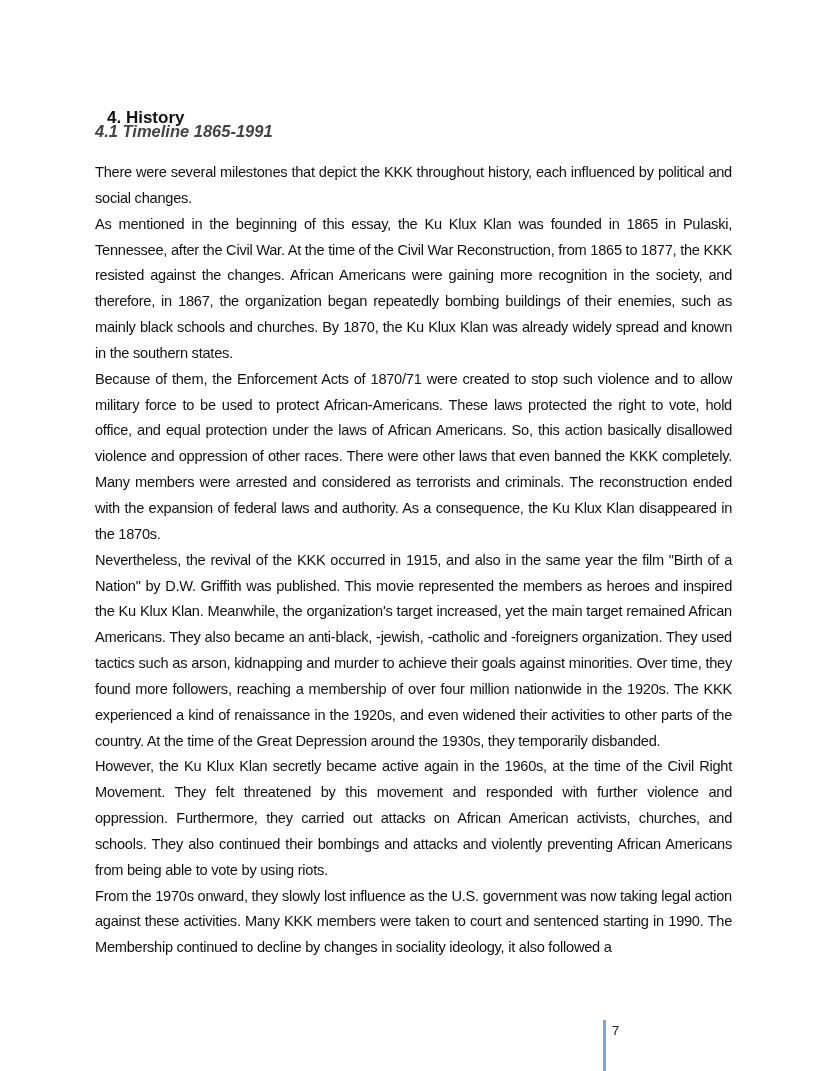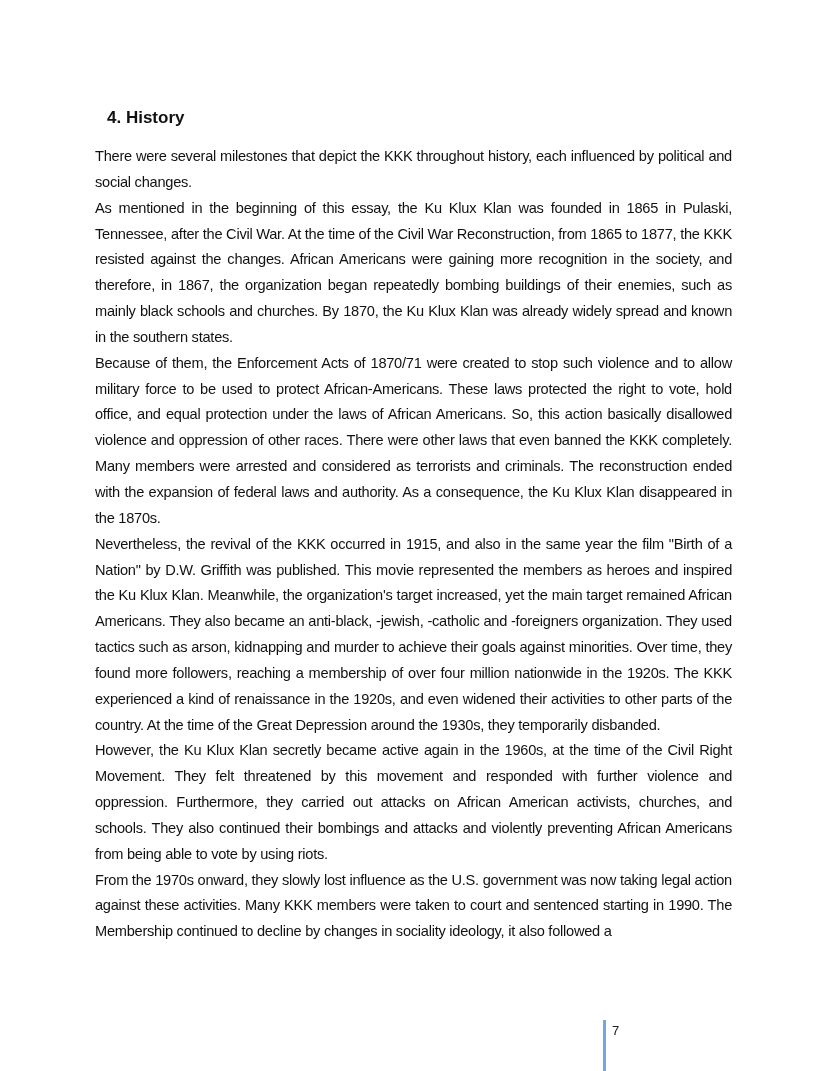--- a/index.html
+++ b/index.html
@@ -9,40 +9,41 @@
       position: absolute; left: 95px; top: 95px;
       font-family: "Liberation Sans", sans-serif; font-weight: bold;
       font-size: 17px; color: #111; margin: 12px; line-height: 22px;
     }
     .h2 {
       position: absolute; left: 95px; top: 120px;
       font-family: "Liberation Sans", sans-serif; font-style: italic;
       font-size: 16.5px; color: #444; margin: 0; line-height: 22px;
     }
     .body-text {
-      position: absolute; left: 95px; top: 144px; width: 637px;
+      position: absolute; left: 95px; top: 160px; width: 637px;
       font-family: "Liberation Sans", sans-serif; font-size: 14.6px;
       line-height: 25.85px; color: #111; text-align: justify;
       letter-spacing: -0.25px; word-spacing: 0px;
     }
     .body-text p { margin: 0; }
     .footer-bar {
       position: absolute; left: 603px; top: 1020px; width: 3px; height: 51px;
       background: #7da3db;
     }
     .page-number {
       position: absolute; left: 612px; top: 1023px;
       font-family: "Liberation Sans", sans-serif; font-size: 13px; color: #222;
     }
   </style>
 </head>
 <body>
 
 <div class="page">
   <h1 class="h1">4. History</h1>
+  <h2 class="h2">4.1 Timeline 1865-1991</h2>
 
   <div class="body-text">
     <p>There were several milestones that depict the KKK throughout history, each influenced by political and social changes.</p>
     <p>As mentioned in the beginning of this essay, the Ku Klux Klan was founded in 1865 in Pulaski, Tennessee, after the Civil War. At the time of the Civil War Reconstruction, from 1865 to 1877, the KKK resisted against the changes. African Americans were gaining more recognition in the society, and therefore, in 1867, the organization began repeatedly bombing buildings of their enemies, such as mainly black schools and churches. By 1870, the Ku Klux Klan was already widely spread and known in the southern states.</p>
     <p>Because of them, the Enforcement Acts of 1870/71 were created to stop such violence and to allow military force to be used to protect African-Americans. These laws protected the right to vote, hold office, and equal protection under the laws of African Americans. So, this action basically disallowed violence and oppression of other races. There were other laws that even banned the KKK completely. Many members were arrested and considered as terrorists and criminals. The reconstruction ended with the expansion of federal laws and authority. As a consequence, the Ku Klux Klan disappeared in the 1870s.</p>
     <p>Nevertheless, the revival of the KKK occurred in 1915, and also in the same year the film "Birth of a Nation" by D.W. Griffith was published. This movie represented the members as heroes and inspired the Ku Klux Klan. Meanwhile, the organization's target increased, yet the main target remained African Americans. They also became an anti-black, -jewish, -catholic and -foreigners organization. They used tactics such as arson, kidnapping and murder to achieve their goals against minorities. Over time, they found more followers, reaching a membership of over four million nationwide in the 1920s. The KKK experienced a kind of renaissance in the 1920s, and even widened their activities to other parts of the country. At the time of the Great Depression around the 1930s, they temporarily disbanded.</p>
     <p>However, the Ku Klux Klan secretly became active again in the 1960s, at the time of the Civil Right Movement. They felt threatened by this movement and responded with further violence and oppression. Furthermore, they carried out attacks on African American activists, churches, and schools. They also continued their bombings and attacks and violently preventing African Americans from being able to vote by using riots.</p>
     <p>From the 1970s onward, they slowly lost influence as the U.S. government was now taking legal action against these activities. Many KKK members were taken to court and sentenced starting in 1990. The Membership continued to decline by changes in sociality ideology, it also followed a</p>
   </div>
 

